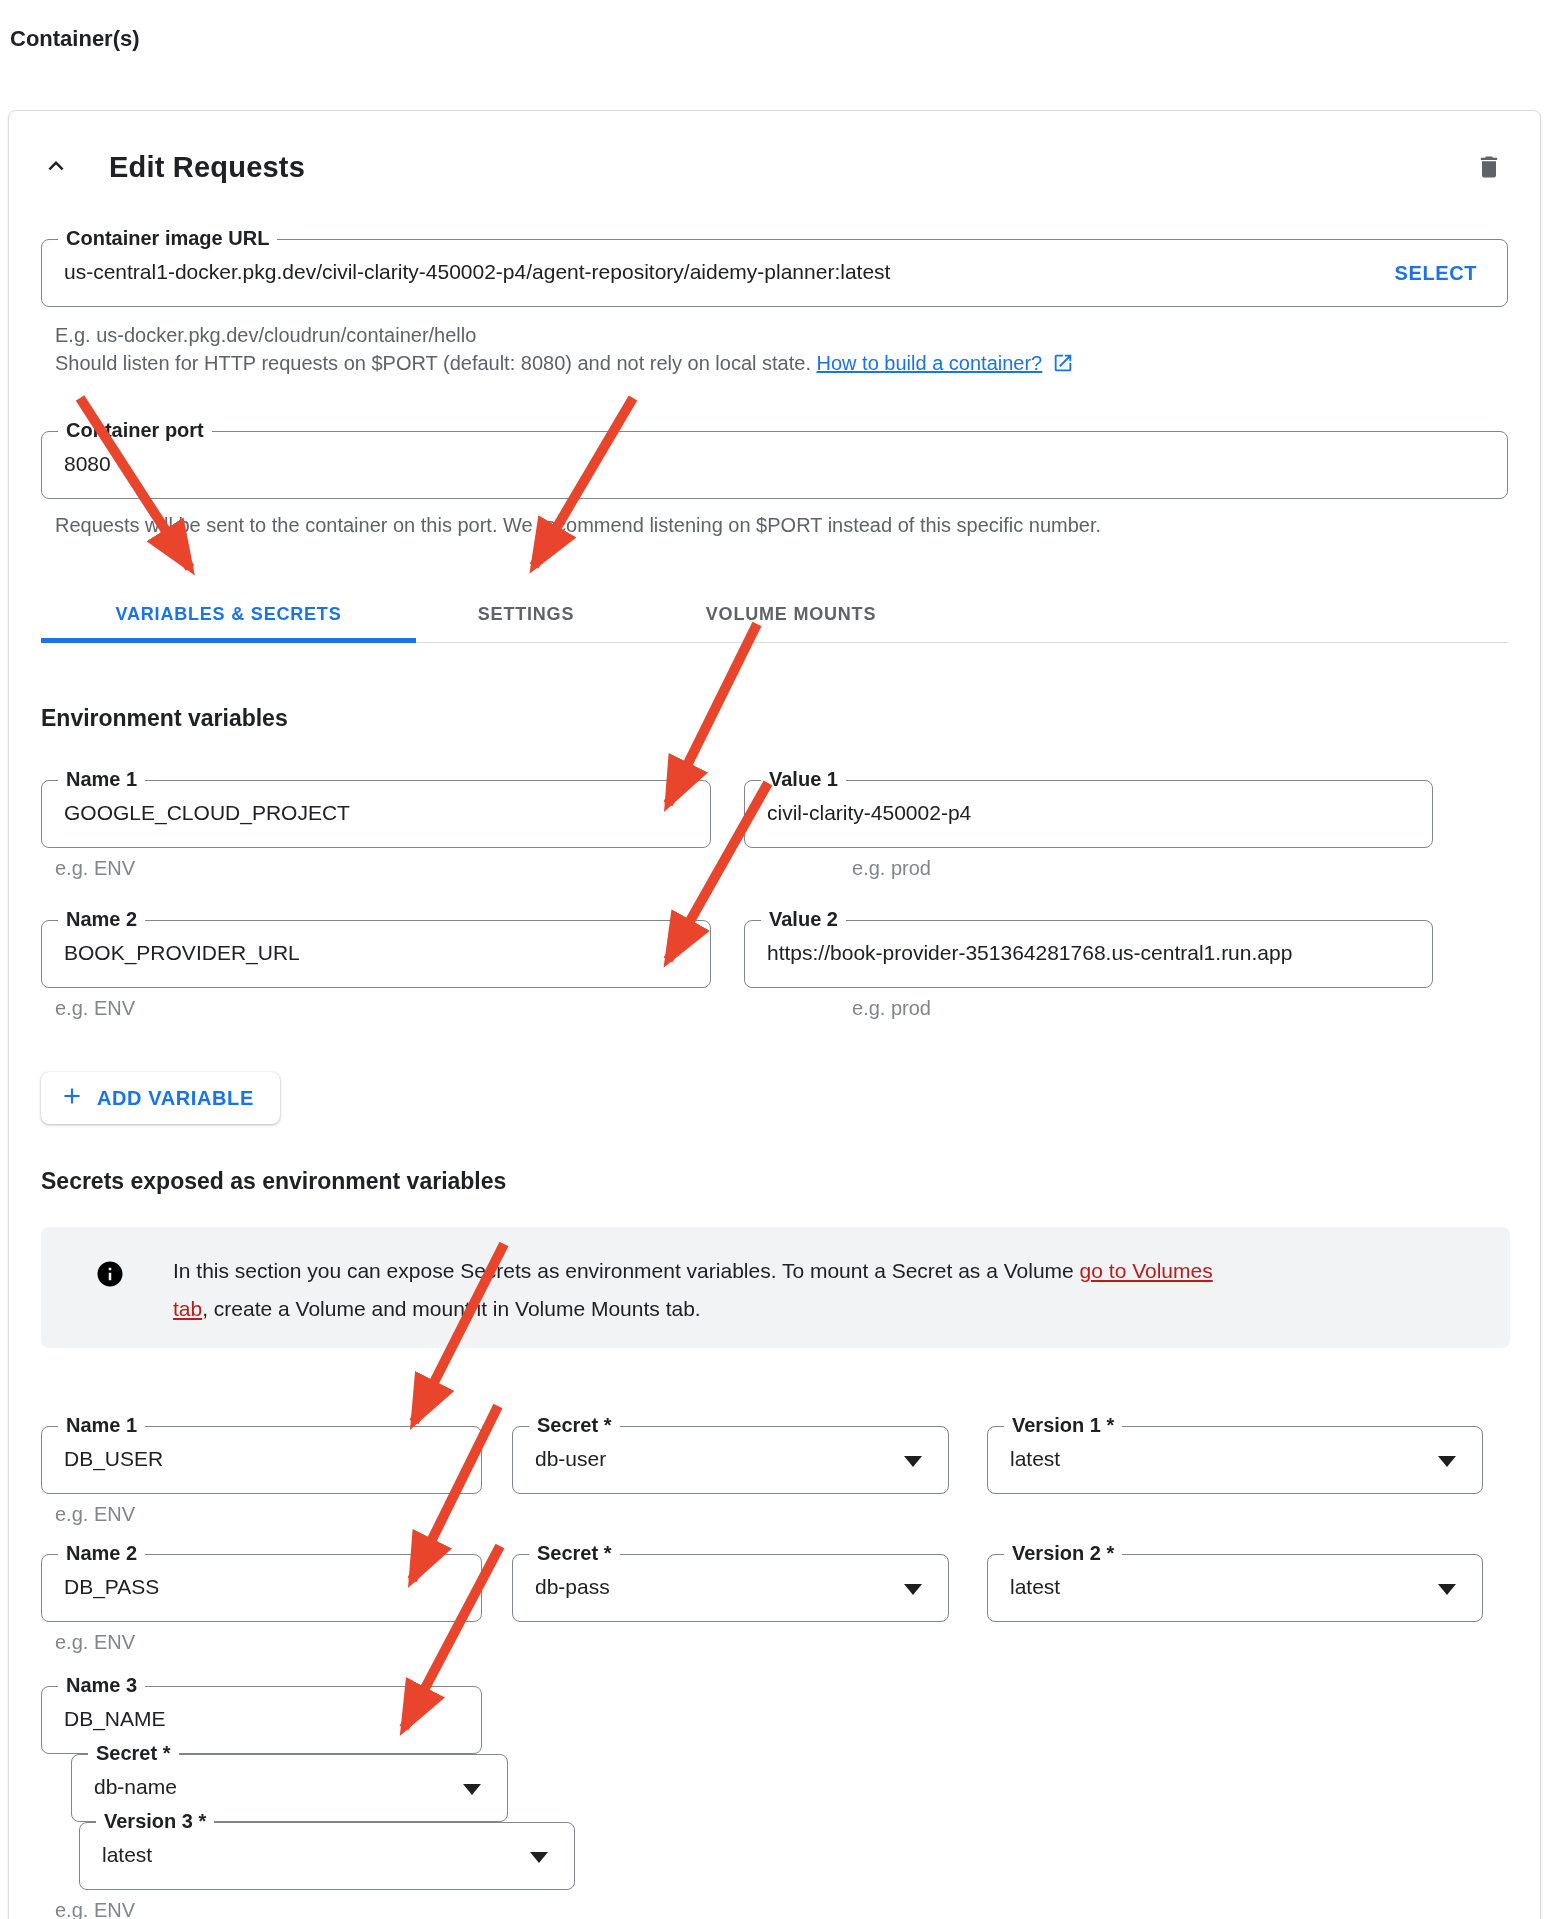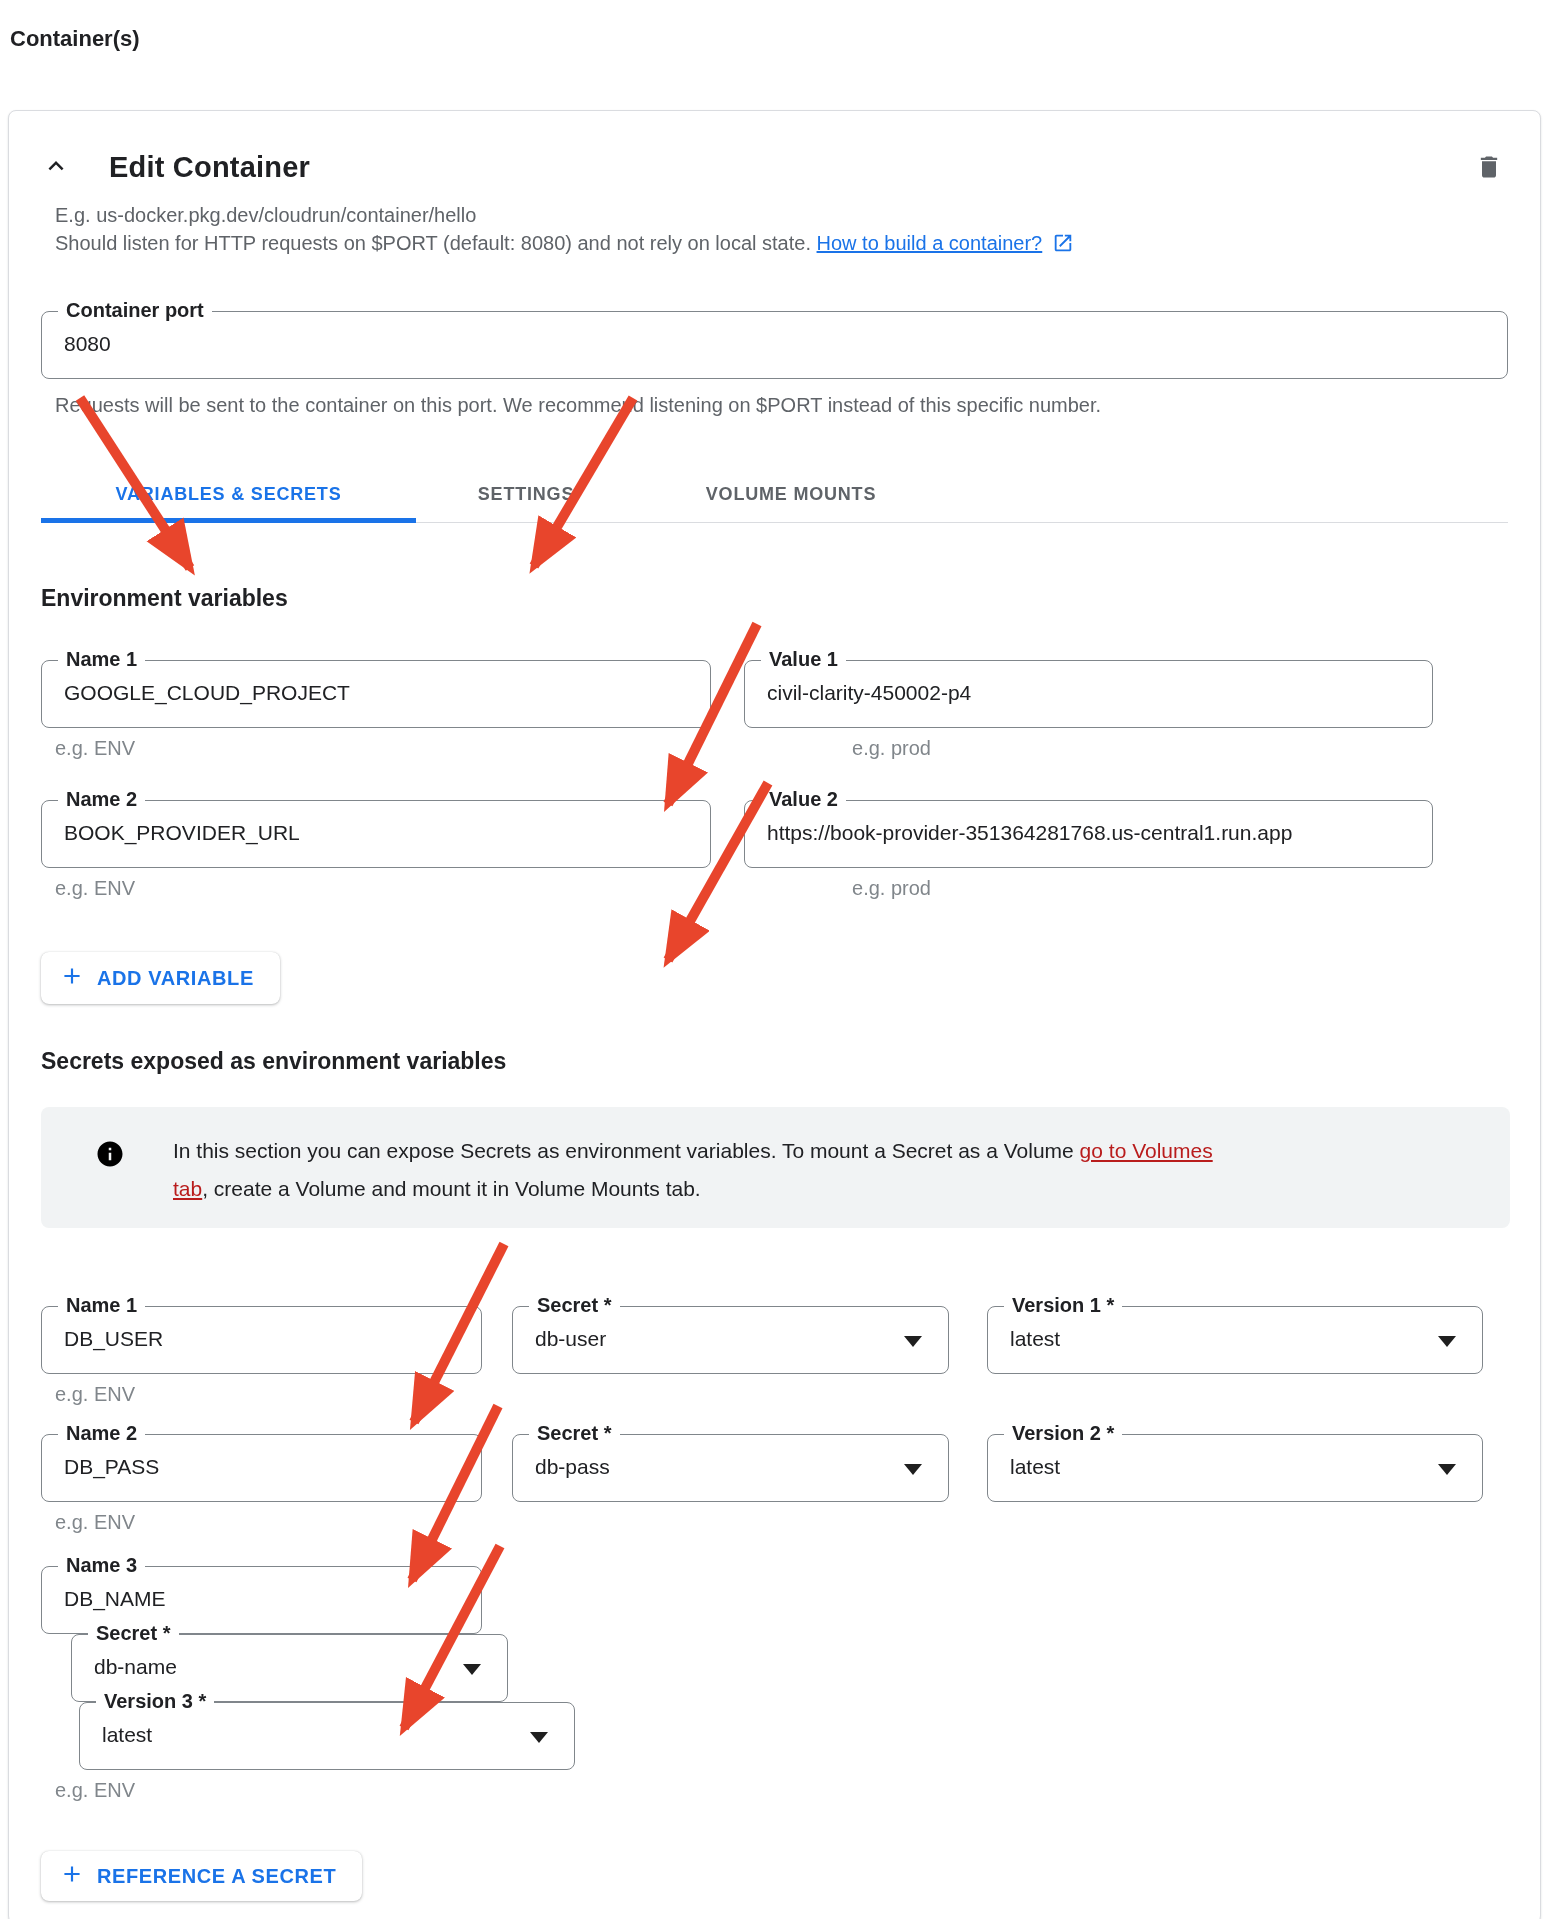--- a/index.html
+++ b/index.html
@@ -94,30 +94,35 @@
   <div class="card">
 
     <div class="card-header">
       <button class="icon-btn">
         <span>
           <svg width="30" height="30" viewBox="0 0 24 24">
               <path d="M7.4 15.4 12 10.8l4.6 4.6L18 14l-6-6-6 6z" fill="#202124"></path>
             </svg>
         </span>
       </button>
-      <span class="card-title">Edit Container</span>
+      <span class="card-title">Edit Requests</span>
       <button class="trash-btn">
         <span>
           <svg width="28" height="28" viewBox="0 0 24 24">
               <path d="M6 19c0 1.1.9 2 2 2h8c1.1 0 2-.9 2-2V7H6v12zM19 4h-3.5l-1-1h-5l-1 1H5v2h14V4z" fill="#5f6368"></path>
             </svg>
         </span>
       </button>
     </div>
 
+    <div class="field mt52">
+      <span class="field-label">Container image URL</span>
+      <div class="field-value">us-central1-docker.pkg.dev/civil-clarity-450002-p4/agent-repository/aidemy-planner:latest</div>
+      <a class="field-action">SELECT</a>
+    </div>
     <div class="helper mt14">E.g. us-docker.pkg.dev/cloudrun/container/hello</div>
     <div class="helper">
       <span>Should listen for HTTP requests on $PORT (default: 8080) and not rely on local state. </span><a href="#">How to build a container?</a>
       <span style="vertical-align:-4px; margin-left:4px; display:inline-block;">
         <svg width="22" height="22" viewBox="0 0 24 24">
             <path d="M19 19H5V5h7V3H5c-1.11 0-2 .9-2 2v14c0 1.1.89 2 2 2h14c1.1 0 2-.9 2-2v-7h-2v7zM14 3v2h3.59l-9.83 9.83 1.41 1.41L19 6.41V10h2V3h-7z" fill="#1a73e8"></path>
           </svg>
       </span>
     </div>
 

